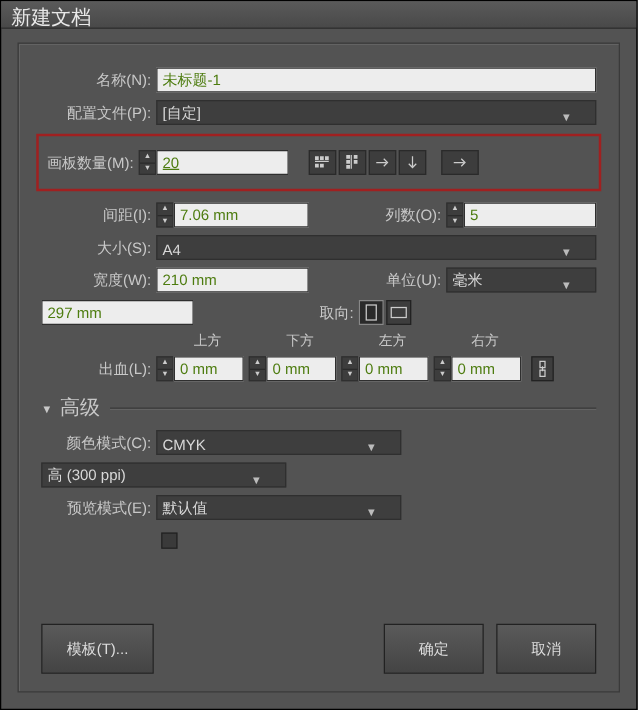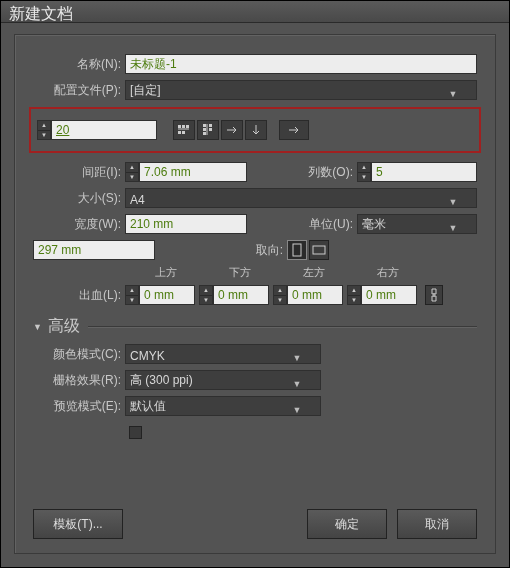--- a/index.html
+++ b/index.html
@@ -25,21 +25,21 @@
 .divider { display: flex; align-items: center; margin: 10px 18px 6px 18px; }
 .tri { color: #c8c8c8; font-size: 9px; margin-right: 6px; }
 .divider .txt { color: #c8c8c8; font-size: 16px; margin-right: 8px; }
 .divider .line { flex: 1; height: 1px; background: #3a3a3a; box-shadow: 0 1px 0 #636363; }
 .section { padding: 0 18px; }
 .bleed-lbls { display: flex; margin-left: 96px; }
 .bleed-lbls div { width: 74px; color: #c8c8c8; font-size: 11px; text-align: center; }
 .bleed-inputs { display: flex; align-items: center; }
 .bleed-grp { display: flex; margin-right: 4px; }
 .chk { width: 13px; height: 13px; background: #3a3a3a; border: 1px solid #222; margin-right: 6px; }
-.btn { height: 30px; background: linear-gradient(#5a5a5a,#444); border: 1px solid #222; color: #ddd; font-size: 12px; display: flex; align-items: center; justify-content: center; cursor: pointer; }
+.btn { height: 40px; background: linear-gradient(#5a5a5a,#444); border: 1px solid #222; color: #ddd; font-size: 12px; display: flex; align-items: center; justify-content: center; cursor: pointer; }
 .footer { position: absolute; bottom: 14px; left: 18px; right: 18px; display: flex; justify-content: space-between; }
 .orient { display: flex; gap: 2px; }
 .orient div { width: 20px; height: 20px; background: #3d3d3d; border: 1px solid #222; display:flex; align-items:center; justify-content:center; }
 .orient .sel { background: #2a2a2a; border-color: #888; }
 .link-icon { width: 18px; height: 20px; background: #3d3d3d; border: 1px solid #222; display:flex; align-items:center; justify-content:center; margin-left:4px; }
 </style>
 </head>
 <body>
 
 <div class="window">
@@ -58,20 +58,21 @@
         <div class="lbl lbl-w">配置文件(P):</div>
         <div class="select" style="width:352px">
           <span>[自定]</span>
           <span class="arrow">▼</span>
         </div>
       </div>
     </div>
 
     <div class="hl">
       <div class="row">
+        <div class="lbl" style="width:74px">画板数量(M):</div>
         <div class="spin">
             <div>▲</div>
             <div>▼</div>
           </div>
         <input type="text" style="width: 106px; text-decoration: underline;" value="20">
         <div style="width:14px"></div>
         <div class="iconbtn">
             <svg viewBox="0 0 14 14">
               <rect x="1" y="2" width="3" height="3" fill="#ccc"></rect>
               <rect x="5" y="2" width="3" height="3" fill="#ccc"></rect>
@@ -215,21 +216,20 @@
 
     <div class="section">
       <div class="row">
         <div class="lbl lbl-w">颜色模式(C):</div>
         <div class="select" style="width:196px">
           <span>CMYK</span>
           <span class="arrow">▼</span>
         </div>
       </div>
       <div class="row">
-        <div class="lbl lbl-w">栅格效果(R):</div>
         <div class="select" style="width:196px">
           <span>高 (300 ppi)</span>
           <span class="arrow">▼</span>
         </div>
       </div>
       <div class="row">
         <div class="lbl lbl-w">预览模式(E):</div>
         <div class="select" style="width:196px">
           <span>默认值</span>
           <span class="arrow">▼</span>

